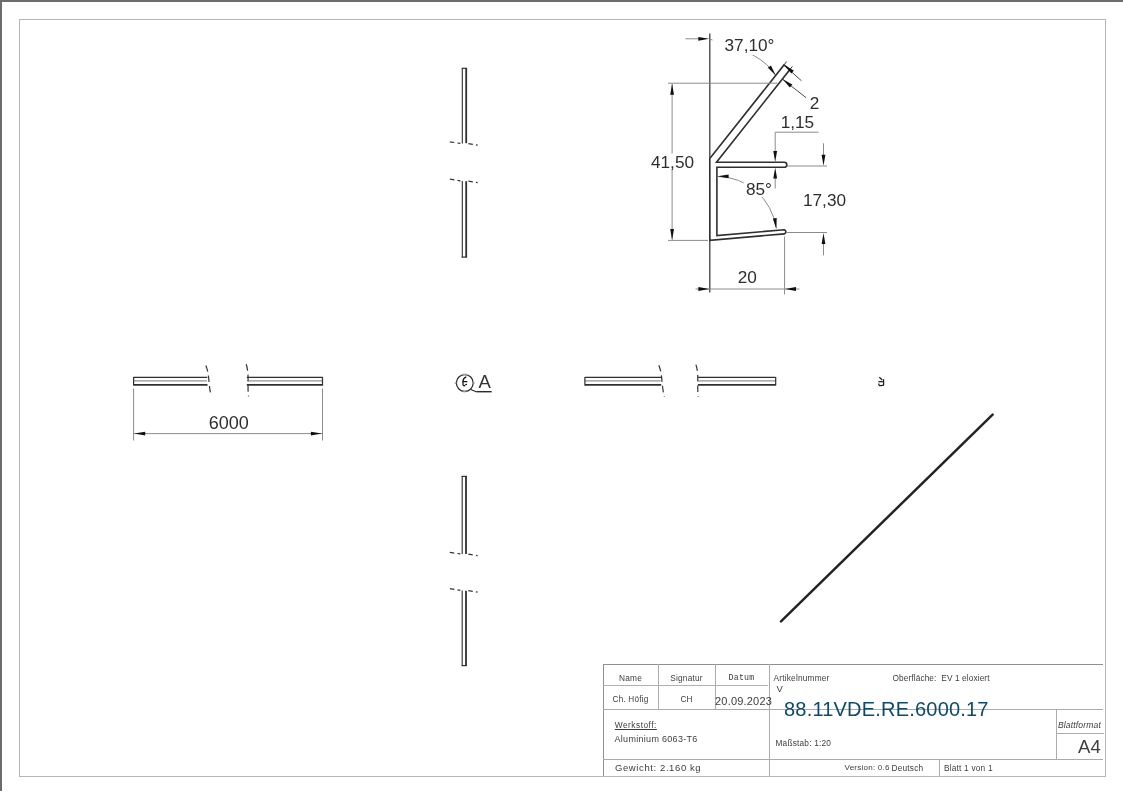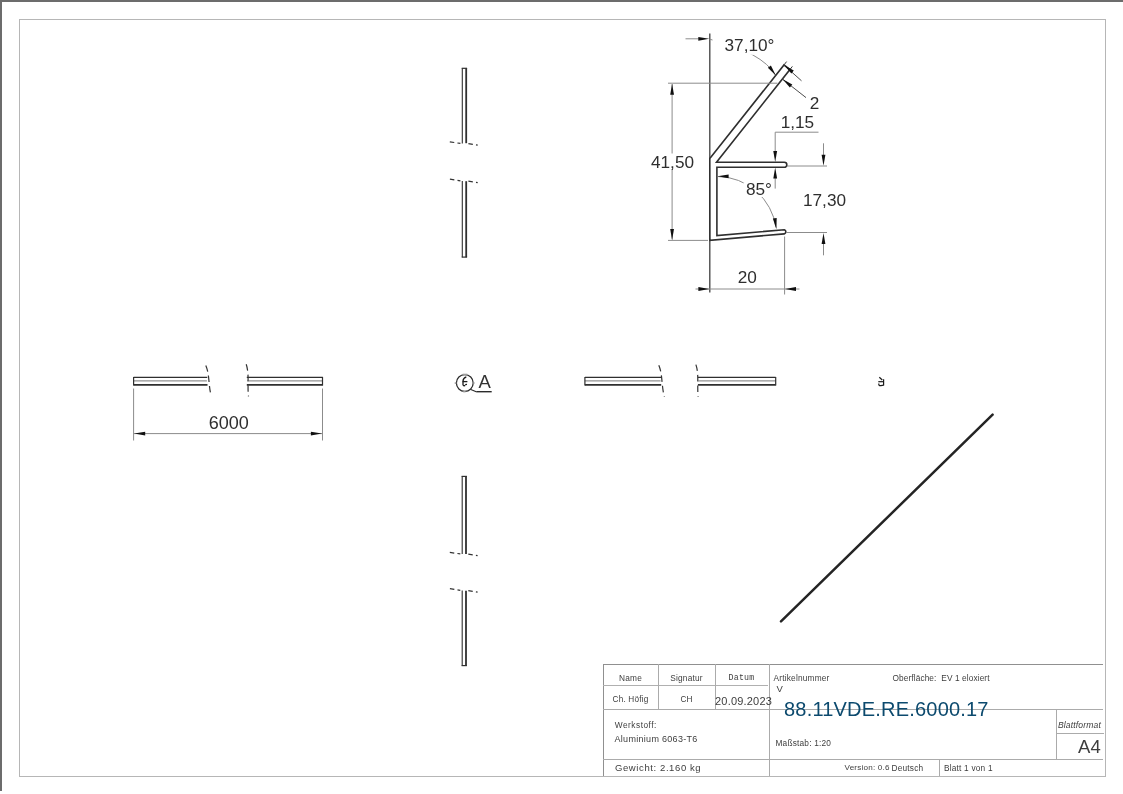--- a/index.html
+++ b/index.html
@@ -240,21 +240,21 @@
 <div class="txt" style="left:603px;top:694.5px;width:55px;text-align:center;font-size:8.2px;">Ch. Höfig</div>
 
 <div class="txt" style="left:658px;top:694.5px;width:57px;text-align:center;font-size:8.2px;">CH</div>
 
 <div class="txt" style="left:715px;top:695px;width:53px;text-align:center;font-size:11px;">20.09.2023</div>
 
 <div class="txt" style="left:776.5px;top:683px;font-size:9.5px;">V</div>
 
 <div class="txt" style="left:784px;top:698px;font-size:20px;letter-spacing:0.2px;color:#0c4a6e;">88.11VDE.RE.6000.17</div>
 
-<div class="txt" style="left:614.8px;top:719.7px;letter-spacing:0.5px;">Werkstoff:</div>
+<div class="txt" style="left:614.8px;top:719.7px;letter-spacing:0.5px;text-decoration:underline;">Werkstoff:</div>
 
 <div class="txt" style="left:614.5px;top:733.7px;font-size:9px;letter-spacing:0.3px;">Aluminium 6063-T6</div>
 
 <div class="txt" style="left:1055.5px;top:719.8px;width:48px;text-align:center;font-size:8.6px;letter-spacing:0.15px;font-style:italic;">Blattformat</div>
 
 <div class="txt" style="left:1055.5px;top:735.5px;width:68px;text-align:center;font-size:18.5px;letter-spacing:0.3px;">A4</div>
 
 <div class="txt" style="left:615px;top:762.3px;font-size:9.5px;letter-spacing:0.6px;">Gewicht: 2.160 kg</div>
 
 <div class="txt" style="left:775.5px;top:738px;text-align:center;">Maßstab: 1:20</div>

